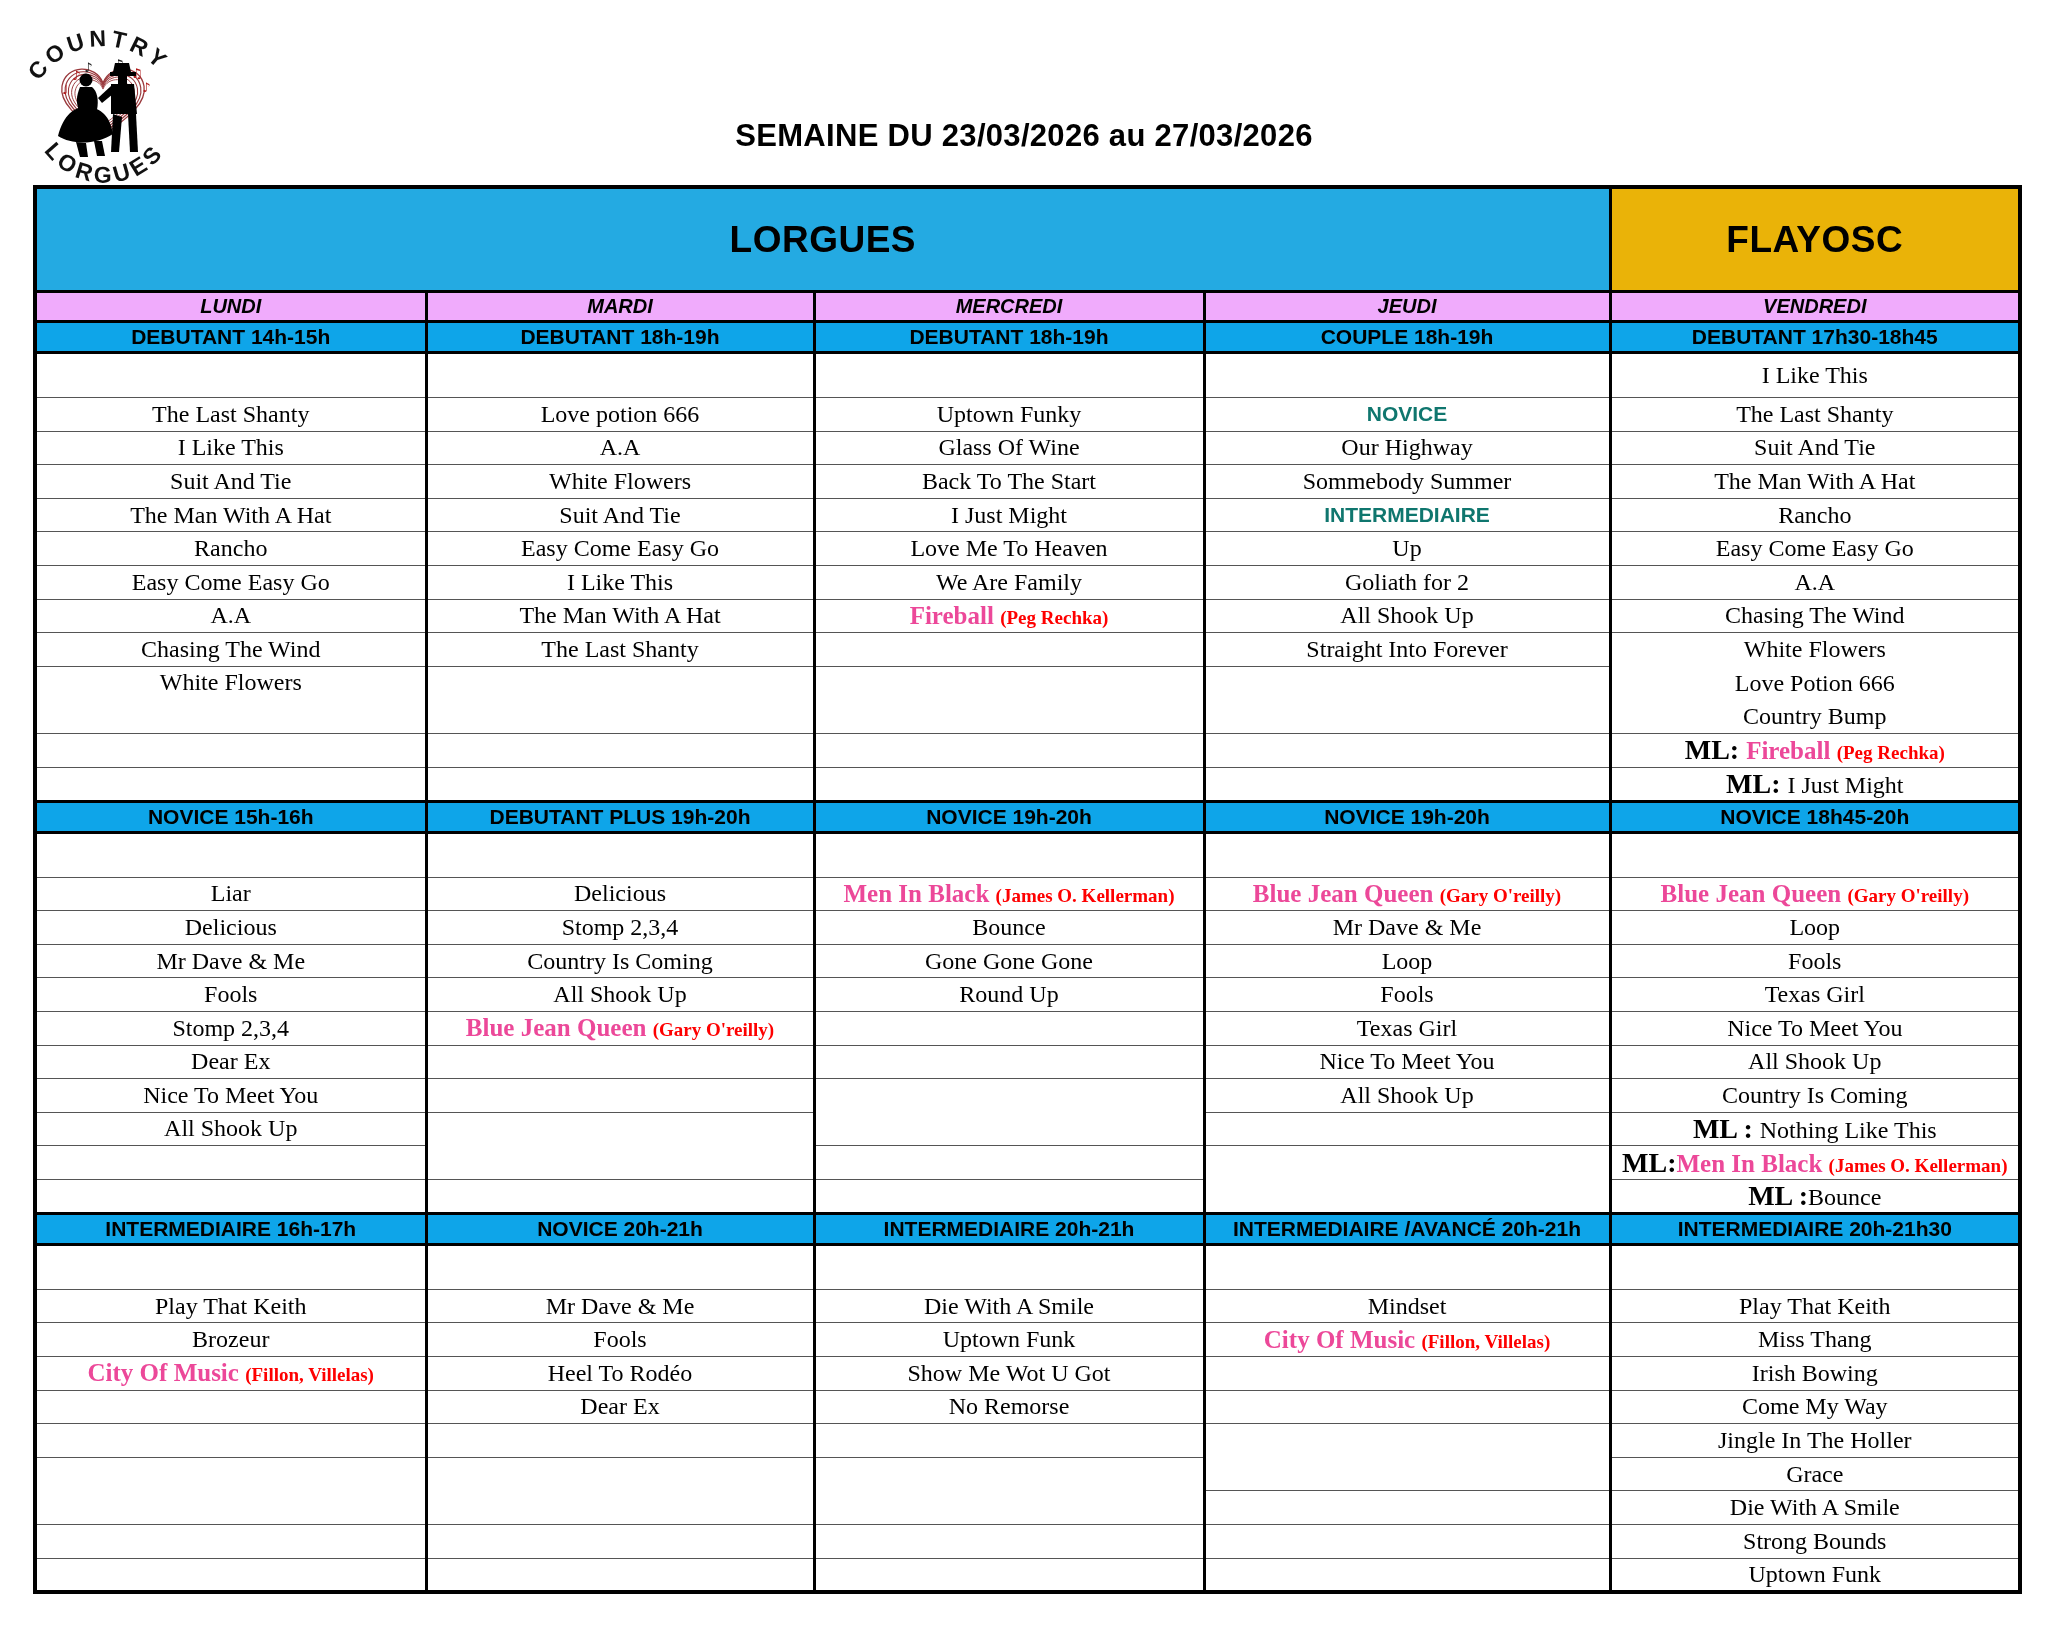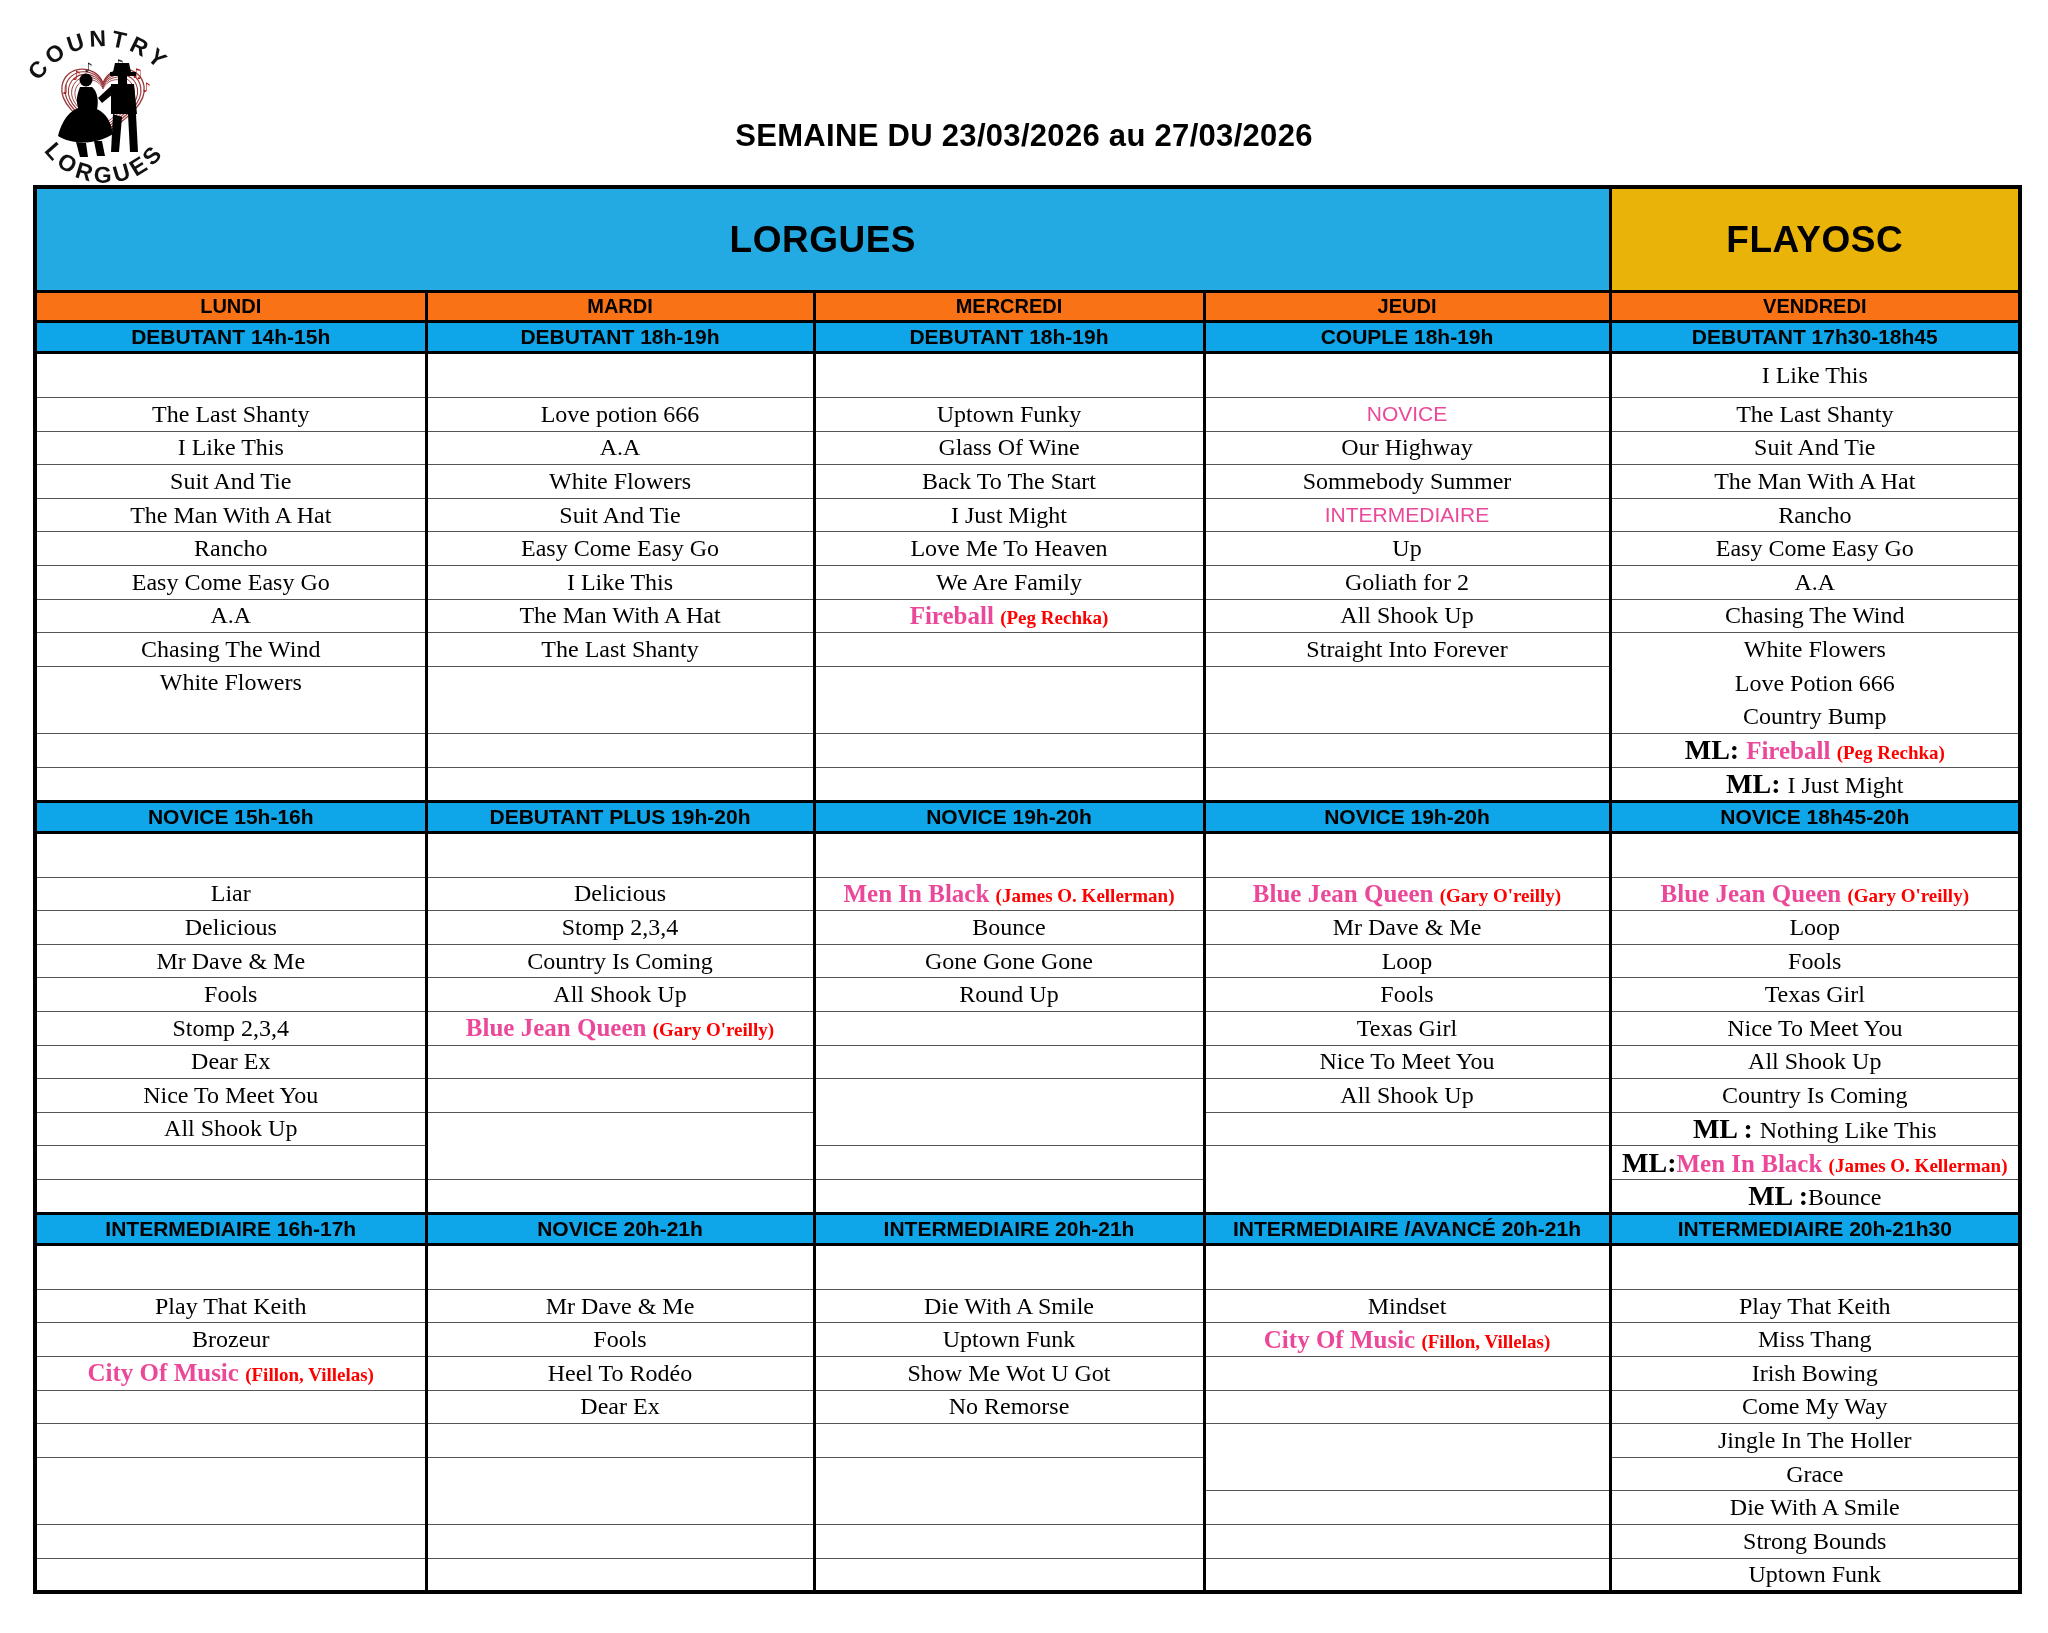--- a/index.html
+++ b/index.html
@@ -6,32 +6,32 @@
   body{width:2048px;height:1633px;position:relative;font-family:"Liberation Sans",sans-serif;overflow:hidden;}
   .page-title{position:absolute;top:118px;left:0;width:100%;text-align:center;
     font-size:31px;font-weight:bold;color:#000;letter-spacing:.3px;}
   .logo-wrap{position:absolute;left:14px;top:6px;width:178px;height:178px;}
   table.sched{border-collapse:collapse;table-layout:fixed;position:absolute;left:33px;top:185px;
     width:1985px;border:4px solid #000;}
   td{border-left:3px solid #000;border-right:3px solid #000;text-align:center;vertical-align:middle;
     padding:0;overflow:hidden;white-space:nowrap;}
   td.loc{height:101px;font-size:37px;font-weight:bold;color:#000;
     border-top:4px solid #000;border-bottom:3px solid #000;letter-spacing:.5px;}
-  td.day{background:#f97316;height:27px;font-size:20px;font-weight:bold;color:#000;
-    border-top:3px solid #000;border-bottom:3px solid #000;}
+  td.day{background:#f0abfc;height:27px;font-size:20px;font-weight:bold;color:#000;
+    border-top:3px solid #000;border-bottom:3px solid #000;font-style:italic;}
   td.sec{background:#0ea5e9;height:28px;font-size:21px;font-weight:bold;color:#000;
     border-top:3px solid #000;border-bottom:3px solid #000;}
   tr.r{height:33.6px;}
   tr.rfirst{height:45px;}
   td.cell{border-top:1.5px solid #555;border-bottom:1.5px solid #555;}
   td.nb{border-bottom:none;}
   td.nt{border-top:none;}
   td.vtop{vertical-align:top;padding-top:2px;}
   .p {font-family:"Liberation Serif",serif;font-size:24px;color:#000;}
-  .bs{font-family:"Liberation Sans",sans-serif;font-weight:normal;font-size:21px;color:#ec4899;}
+  .bs{font-family:"Liberation Sans",sans-serif;font-weight:bold;font-size:21px;color:#0f766e;}
   .rb{font-family:"Liberation Serif",serif;font-weight:bold;font-size:25px;color:#ec4899;text-align:center;}
   .rs{font-family:"Liberation Serif",serif;font-weight:bold;font-size:19px;color:#fe0000;}
   .bb{font-family:"Liberation Serif",serif;font-weight:bold;font-size:28px;color:#000;}
 </style>
 </head>
 <body>
 
 <div class="logo-wrap">
   <svg width="178" height="178" viewBox="0 0 178 178" xmlns="http://www.w3.org/2000/svg">
     <defs>

